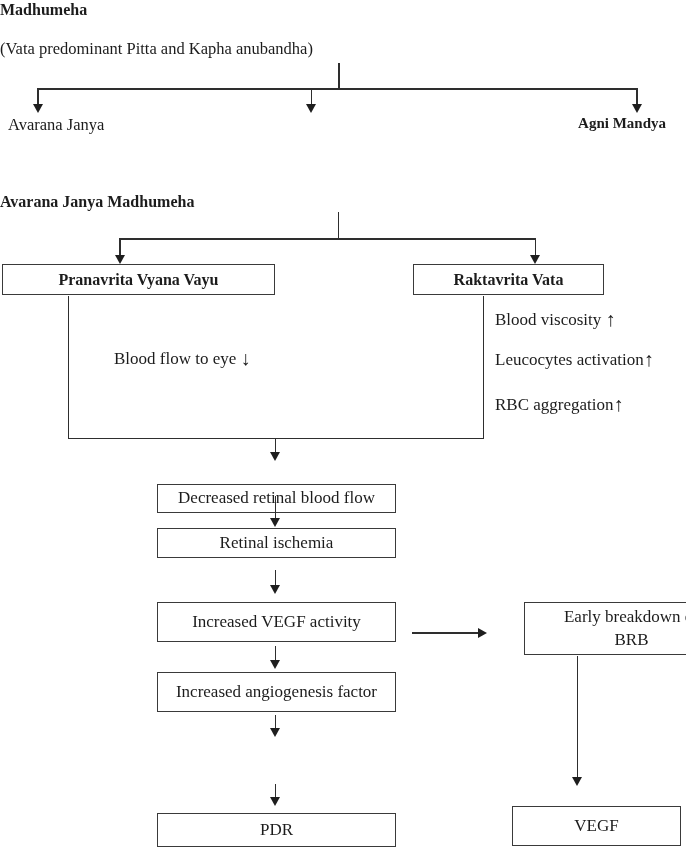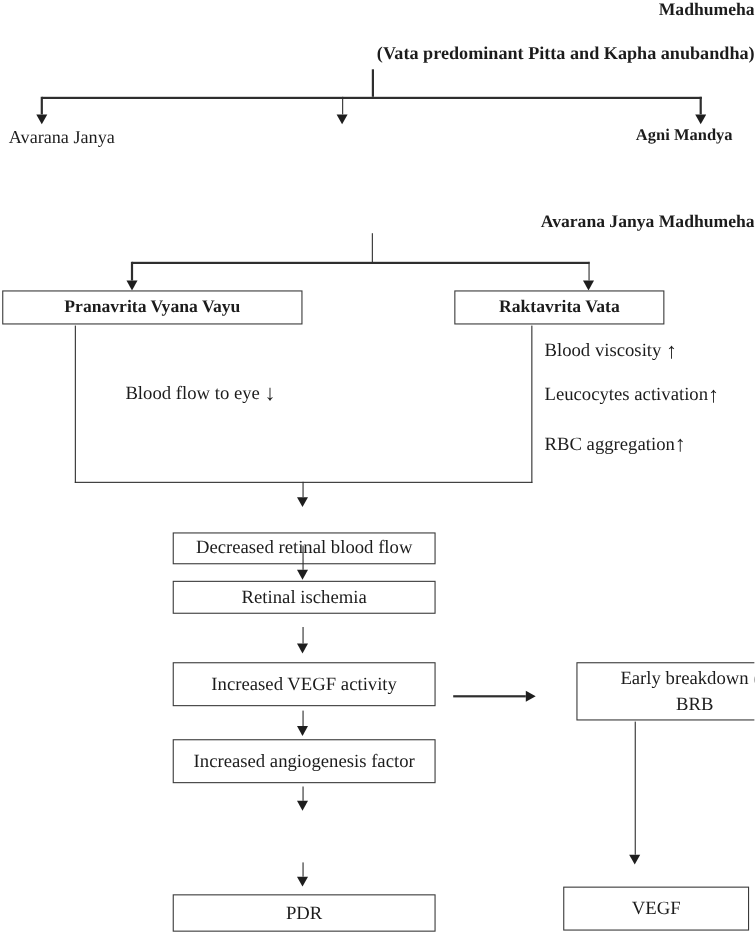--- a/index.html
+++ b/index.html
@@ -1,21 +1,21 @@
 <!DOCTYPE html>
 <html><head>
 <meta charset="utf-8">
 <style>
   html,body{margin:0;padding:0;background:#fff;}
   .canvas{
     position:relative;width:686px;height:848px;background:#ffffff;overflow:hidden;
     font-family:"Liberation Serif","DejaVu Serif",serif;color:#1c1c1c;
   }
   .txt{position:absolute;white-space:nowrap;}
-  .center{left:0;right:0;text-align:right;}
+  .center{left:0;right:0;text-align:left;}
   .bold{font-weight:bold;}
   .vline{position:absolute;width:1.6px;background:#2e2e2e;}
   .hline{position:absolute;height:1.6px;background:#2e2e2e;}
   .arr-v{position:absolute;width:1.6px;background:#2e2e2e;}
   .arr-v::after{
     content:"";position:absolute;left:50%;bottom:-9px;transform:translateX(-50%);
     width:0;height:0;border-left:5.5px solid transparent;border-right:5.5px solid transparent;
     border-top:9.5px solid #1e1e1e;
   }
   .arr-h{position:absolute;height:1.6px;background:#2e2e2e;}
@@ -32,21 +32,21 @@
   .box.bold{font-size:16px;}
   .note{position:absolute;font-size:17px;white-space:nowrap;}
   .glyph{font-size:20px;font-weight:600;position:relative;top:1px;line-height:1;}
 </style>
 </head>
 <body>
 
 <div class="canvas">
 
   <div class="txt center bold" style="top:1px;font-size:16px;">Madhumeha</div>
-  <div class="txt center" style="top:39px;font-size:16.5px;font-weight:bold;">(Vata predominant Pitta and Kapha anubandha)</div>
+  <div class="txt center" style="top:39px;font-size:16.5px;">(Vata predominant Pitta and Kapha anubandha)</div>
 
   <div class="vline" style="left:338px;top:63px;height:25px;"></div>
   <div class="hline" style="left:38px;top:88px;width:600px;"></div>
   <div class="arr-v" style="left:37.2px;top:88px;height:16px;"></div>
   <div class="arr-v" style="left:310.5px;top:88px;height:16px;"></div>
   <div class="arr-v" style="left:636.2px;top:88px;height:16px;"></div>
 
   <div class="txt" style="left:8px;top:115px;font-size:16.5px;">Avarana Janya</div>
   <div class="txt" style="right:20px;top:115px;font-size:15px;font-weight:bold;">Agni Mandya</div>
 

